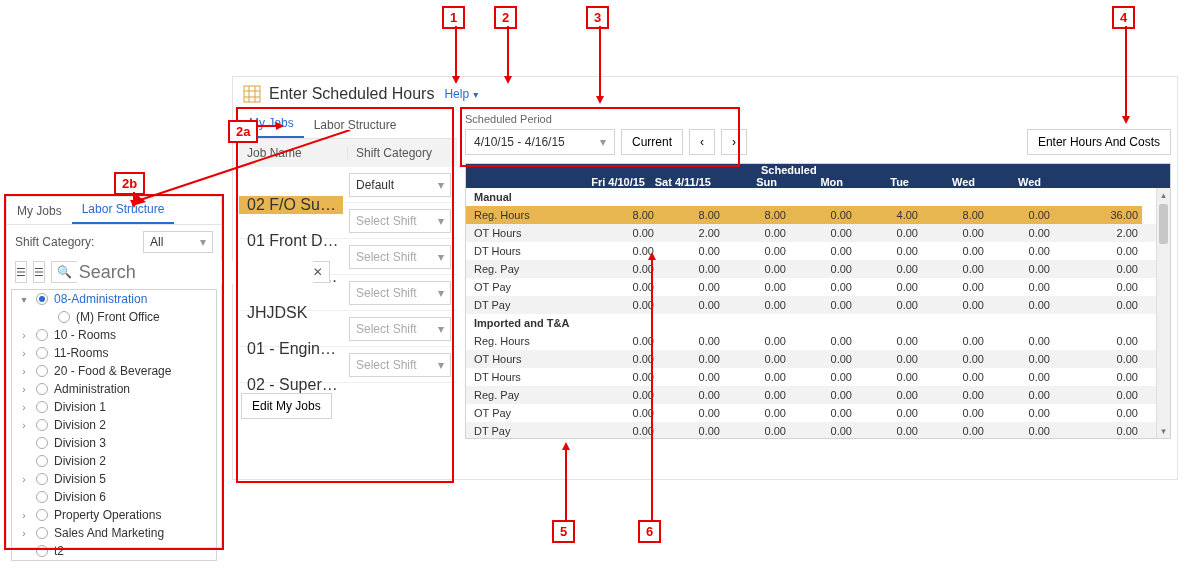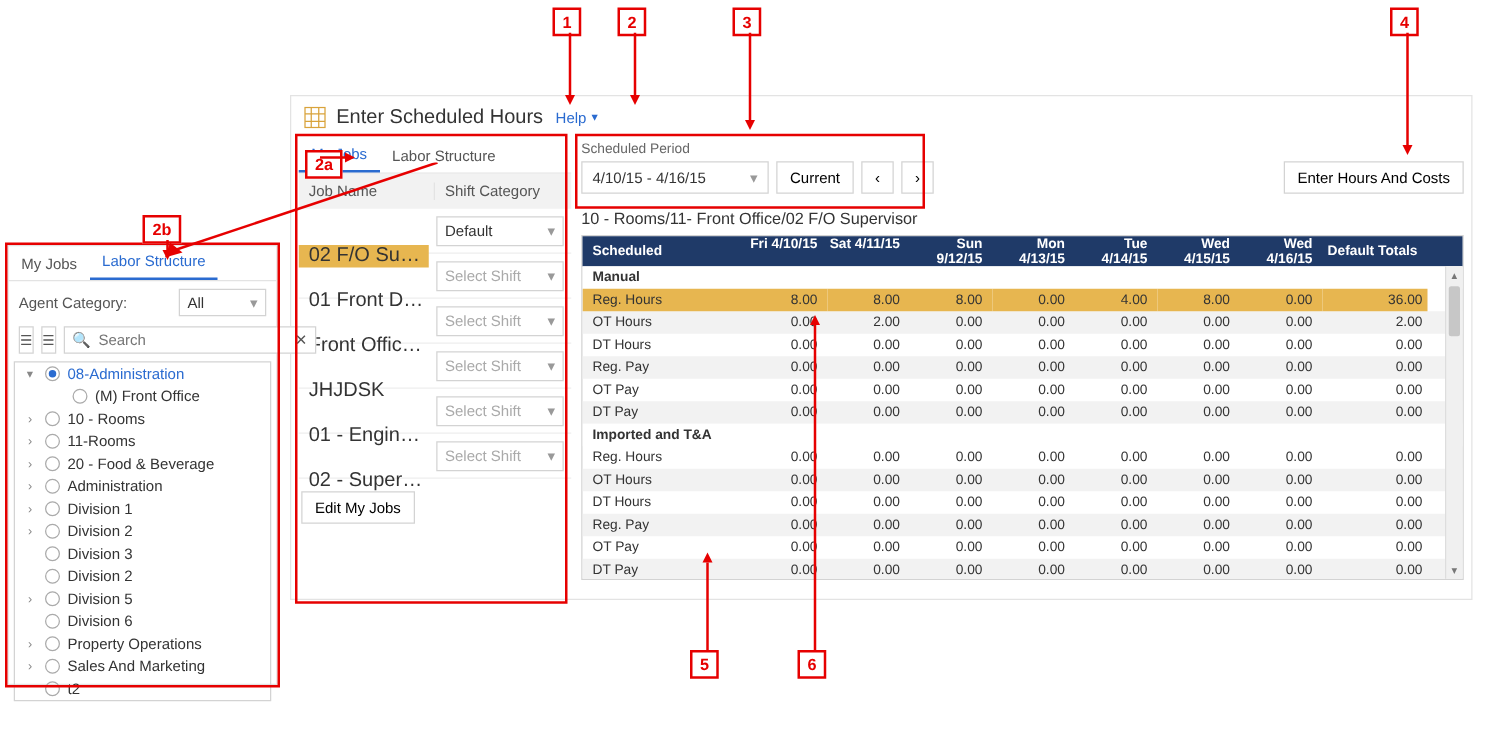--- a/index.html
+++ b/index.html
@@ -192,20 +192,21 @@
   }
   .grid-wrap { border: 1px solid #d3d3d3; position: relative; }
   .grid-header {
     display: flex;
     background: #1f3a68;
     color: #fff;
     font-size: 11px;
     font-weight: bold;
     height: 24px;
     align-items: center;
+    flex-direction: column;
   }
   .col-label { width: 130px; padding-left: 8px; }
   .col-day { width: 66px; text-align: right; padding-right: 8px; }
   .col-total { width: 84px; text-align: right; padding-right: 8px; }
   .col-scroll { width: 14px; }
   .grid-body { max-height: 250px; overflow: hidden; position: relative;}
   .grid-row {
     display: flex;
     height: 18px;
     align-items: center;
@@ -280,21 +281,21 @@
   .search-wrap {
     flex:1;
     height:22px;
     border:1px solid #d3d3d3;
     display:flex; align-items:center;
     padding:0 6px;
     color:#999;
     background:#fff;
   }
   .search-wrap input {
-    border:none; outline:none; flex:1; font-size:12px; color:#333;
+    border:none; outline:none; flex:1; font-size:18px; color:#333;
   }
   .tree {
     padding: 0 4px 4px 4px;
     font-size: 12px;
     color: #333;
   }
   .tree-row {
     display:flex; align-items:center; height:18px;
     padding-left: 6px;
     cursor:pointer;
@@ -411,21 +412,20 @@
             </button>
           <button class="btn square">
               <span>›</span>
             </button>
         </div>
       </div>
       <div>
         <button class="btn">Enter Hours And Costs</button>
       </div>
     </div>
-    <div class="breadcrumb">10 - Rooms/11- Front Office/02 F/O Supervisor</div>
 
     <div class="grid-wrap">
       <div class="grid-header">
         <div class="col-label">Scheduled</div>
         <div id="grid-days" style="display:flex">
             <div class="col-day">Fri 4/10/15</div>
             <div class="col-day">Sat 4/11/15</div>
             <div class="col-day">Sun 9/12/15</div>
             <div class="col-day">Mon 4/13/15</div>
             <div class="col-day">Tue 4/14/15</div>
@@ -583,21 +583,21 @@
     </div>
   </div>
 </div>
 
 <div class="labor-panel">
   <div class="tabs-row">
     <div class="tab">My Jobs</div>
     <div class="tab active">Labor Structure</div>
   </div>
   <div class="shift-cat-row">
-    <span>Agent Category:</span>
+    <span>Shift Category:</span>
     <div class="sel">
       <span>All</span>
       <span style="color:#999">▾</span>
     </div>
   </div>
   <div class="toolbar-row">
     <div class="mini-btn">
         <span>☰</span>
       </div>
     <div class="mini-btn">
@@ -689,21 +689,21 @@
       </div>
   </div>
 </div>
 
 <div class="red-box" style="left:236px;top:107px;width:218px;height:376px"></div>
 <div class="red-box" style="left:460px;top:107px;width:280px;height:60px"></div>
 <div class="red-box" style="left:4px;top:194px;width:220px;height:356px"></div>
 
 <div class="callout" style="left:442px;top:6px">1</div>
 <div class="callout" style="left:494px;top:6px">2</div>
-<div class="callout" style="left:244px;top:120px">2a</div>
+<div class="callout" style="left:228px;top:120px">2a</div>
 <div class="callout" style="left:114px;top:172px">2b</div>
 <div class="callout" style="left:586px;top:6px">3</div>
 <div class="callout" style="left:1112px;top:6px">4</div>
 <div class="callout" style="left:552px;top:520px">5</div>
 <div class="callout" style="left:638px;top:520px">6</div>
 
 <svg class="arrow" style="left:448px;top:26px;width:16px;height:60px">
     <line x1="8" y1="0" x2="8" y2="50"></line>
     <polygon points="4,50 12,50 8,58"></polygon>
   </svg>

